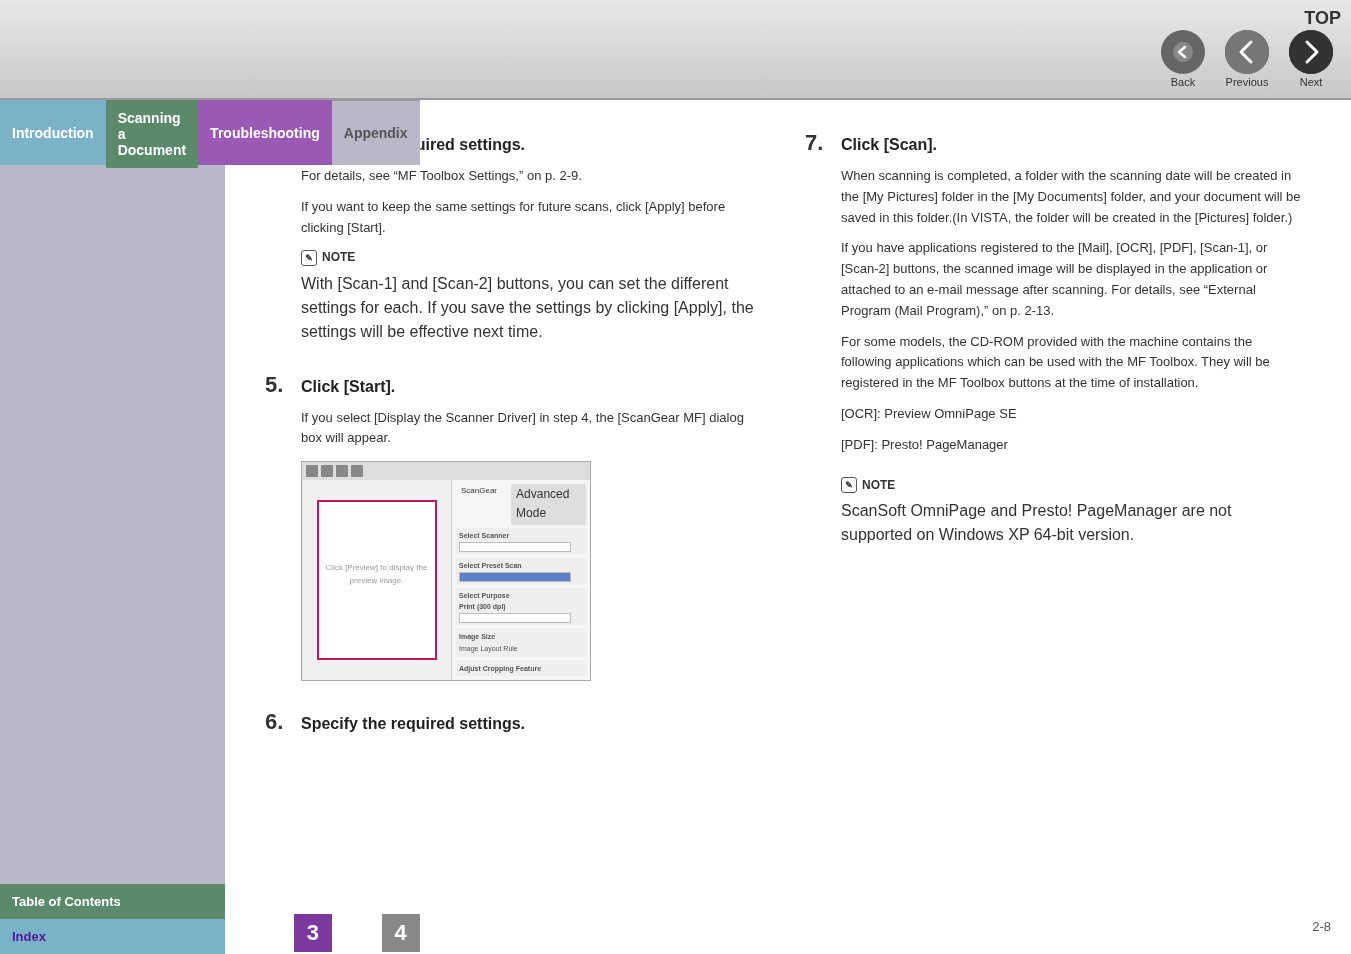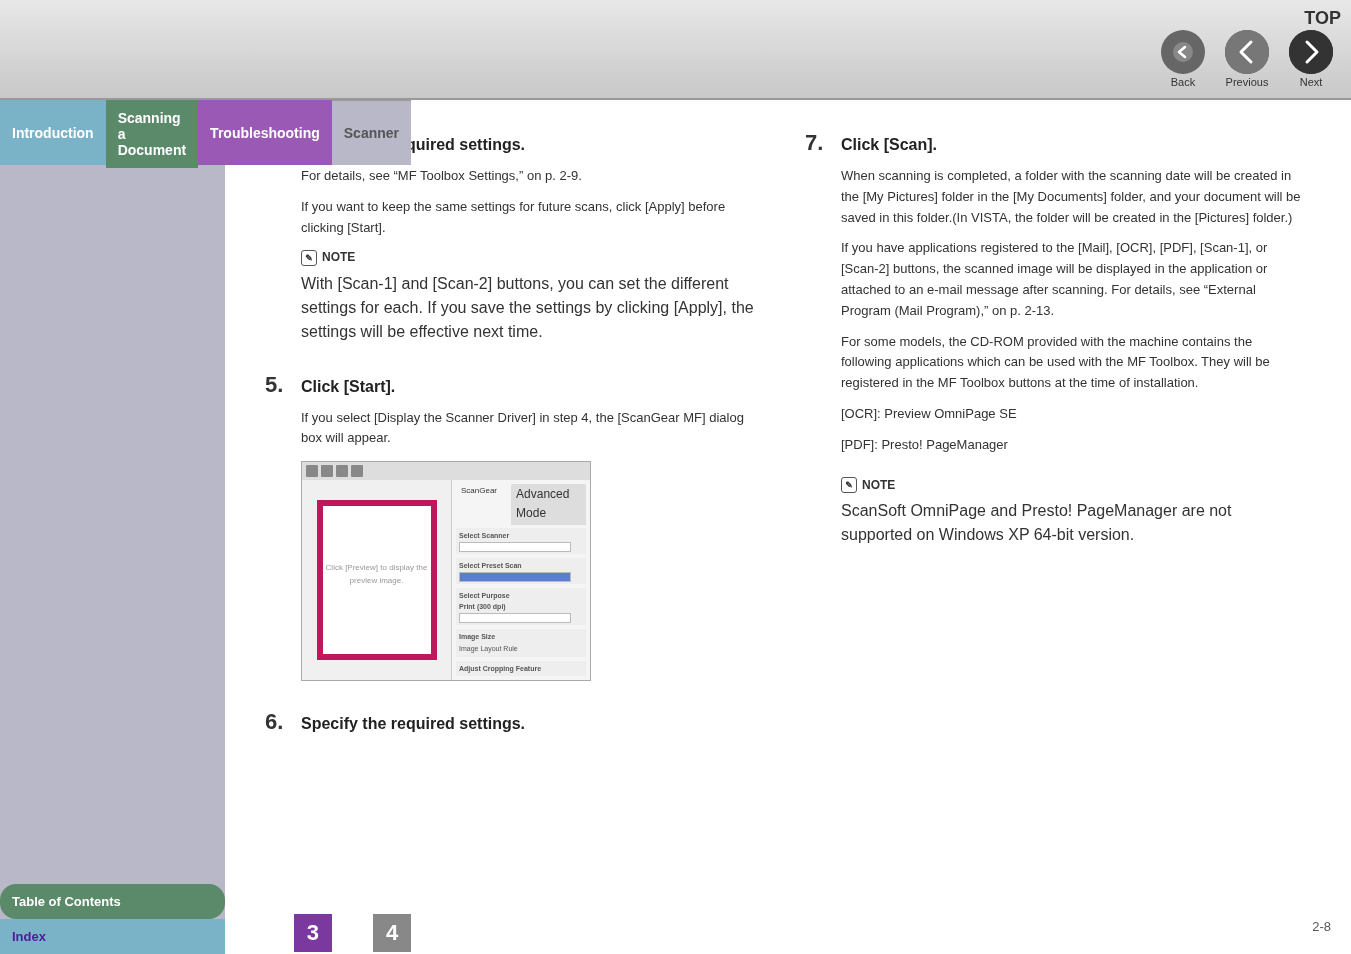--- a/index.html
+++ b/index.html
@@ -173,21 +173,20 @@
     }
     .sidebar-bottom-item {
       cursor: pointer;
       padding: 10px 12px;
       font-weight: bold;
       font-size: 13px;
     }
     .sidebar-bottom-item.toc {
       background: #5a8a6a;
       color: white;
-      border-radius: 16px;
     }
     .sidebar-bottom-item.index {
       background: #7ab3c8;
       color: #4c1d95;
     }
 
     
     .content-area {
       flex: 1;
       background: white;
@@ -296,21 +295,21 @@
       align-items: center;
       justify-content: center;
       flex-direction: column;
       gap: 4px;
     }
 
     .scanner-preview-area {
       width: 120px;
       height: 160px;
       background: white;
-      border: 6px solid #be185d;
+      border: 2px solid #be185d;
       display: flex;
       align-items: center;
       justify-content: center;
     }
 
     .scanner-preview-text {
       font-size: 8px;
       color: #999;
       text-align: center;
     }
@@ -441,21 +440,21 @@
 
     <div class="sidebar-item troubleshooting">
       <div class="item-bg">
         <span class="item-label">Troubleshooting</span>
       </div>
       <div class="item-number">3</div>
     </div>
 
     <div class="sidebar-item appendix">
       <div class="item-bg">
-        <span class="item-label">Scanner</span>
+        <span class="item-label">Appendix</span>
       </div>
       <div class="item-number">4</div>
     </div>
 
     <div class="sidebar-bottom">
       <div class="sidebar-bottom-item toc">
         <span>Table of Contents</span>
       </div>
       <div class="sidebar-bottom-item index">
         <span>Index</span>

